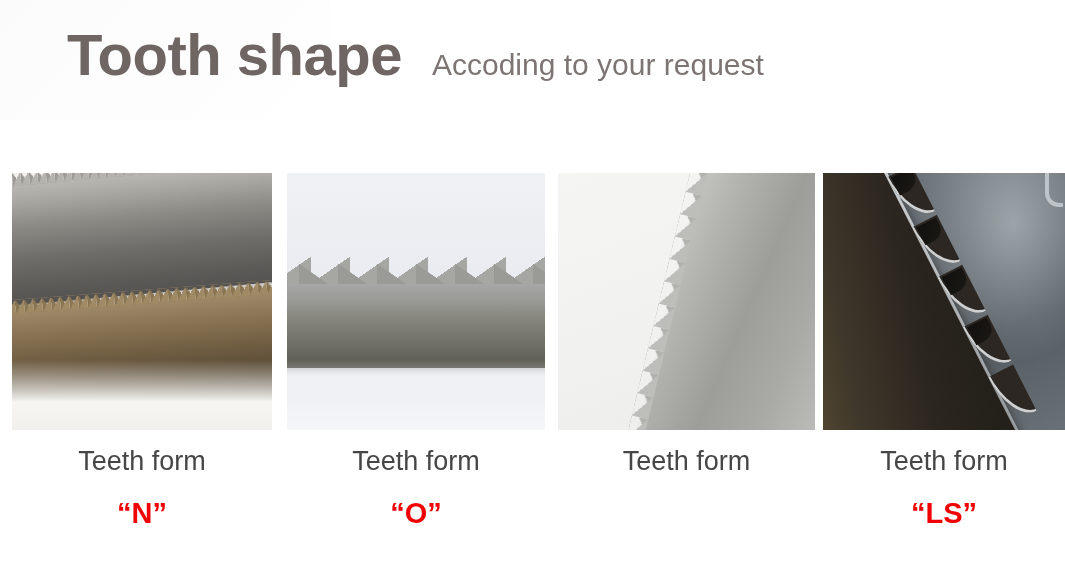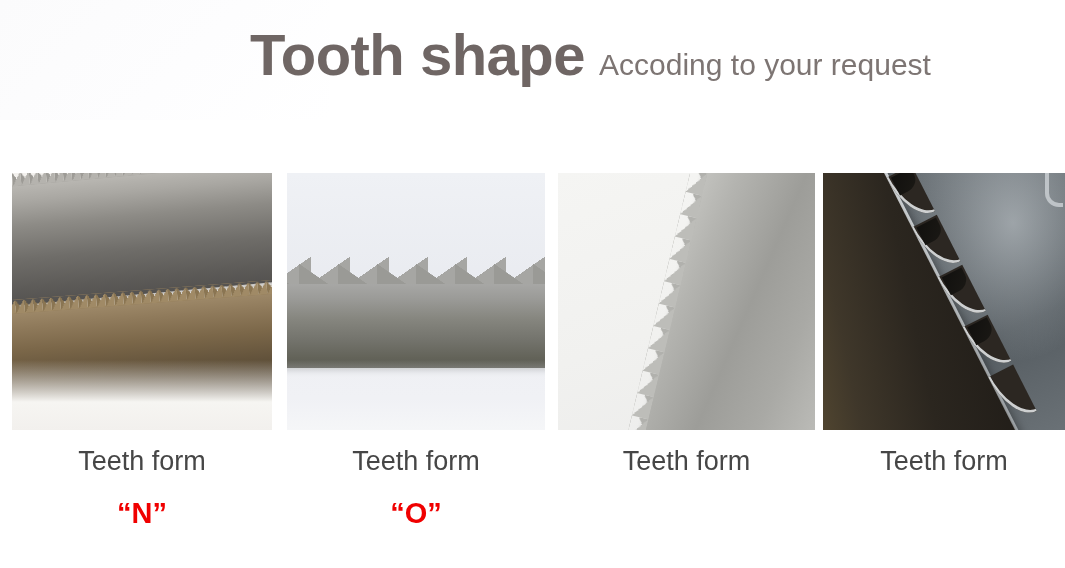--- a/index.html
+++ b/index.html
@@ -27,36 +27,35 @@
   }
 
   
   .header {
     position: absolute;
     left: 0; top: 26px;
     width: 1065px;
     height: 72px;
     display: flex;
     align-items: baseline;
-    padding-left: 116px;
-    justify-content: center;
+    padding-left: 67px;
   }
   .title {
     font-size: 58px;
     font-weight: bold;
     color: #6f6664;
     letter-spacing: -0.5px;
     line-height: 1;
     white-space: nowrap;
   }
   .subtitle {
     font-size: 30px;
     font-weight: normal;
     color: #7d7573;
-    margin-left: 14px;
+    margin-left: 30px;
     line-height: 1;
     white-space: nowrap;
   }
 
   
   .tiles {
     position: absolute;
     top: 173px;
     left: 0;
     width: 1065px;
@@ -361,15 +360,16 @@
     <div class="cap-label">Teeth form</div>
     <div class="cap-code">“O”</div>
   </div>
 
   <div class="caption cap-3">
     <div class="cap-label">Teeth form</div>
   </div>
 
   <div class="caption cap-4">
     <div class="cap-label">Teeth form</div>
+    <div class="cap-code">“LS”</div>
   </div>
 
 </div>
 
 </body></html>

